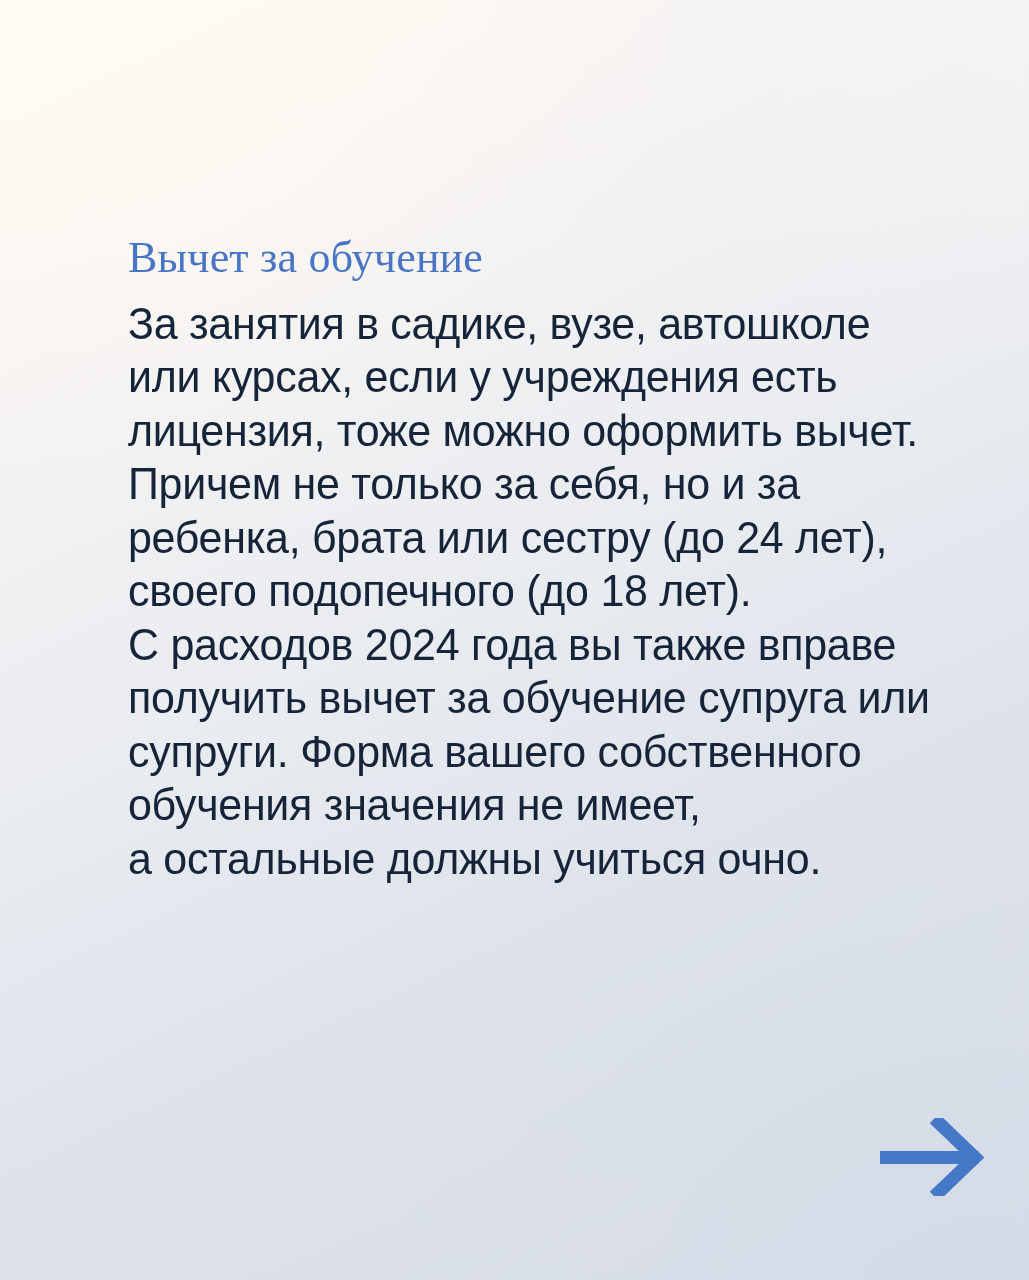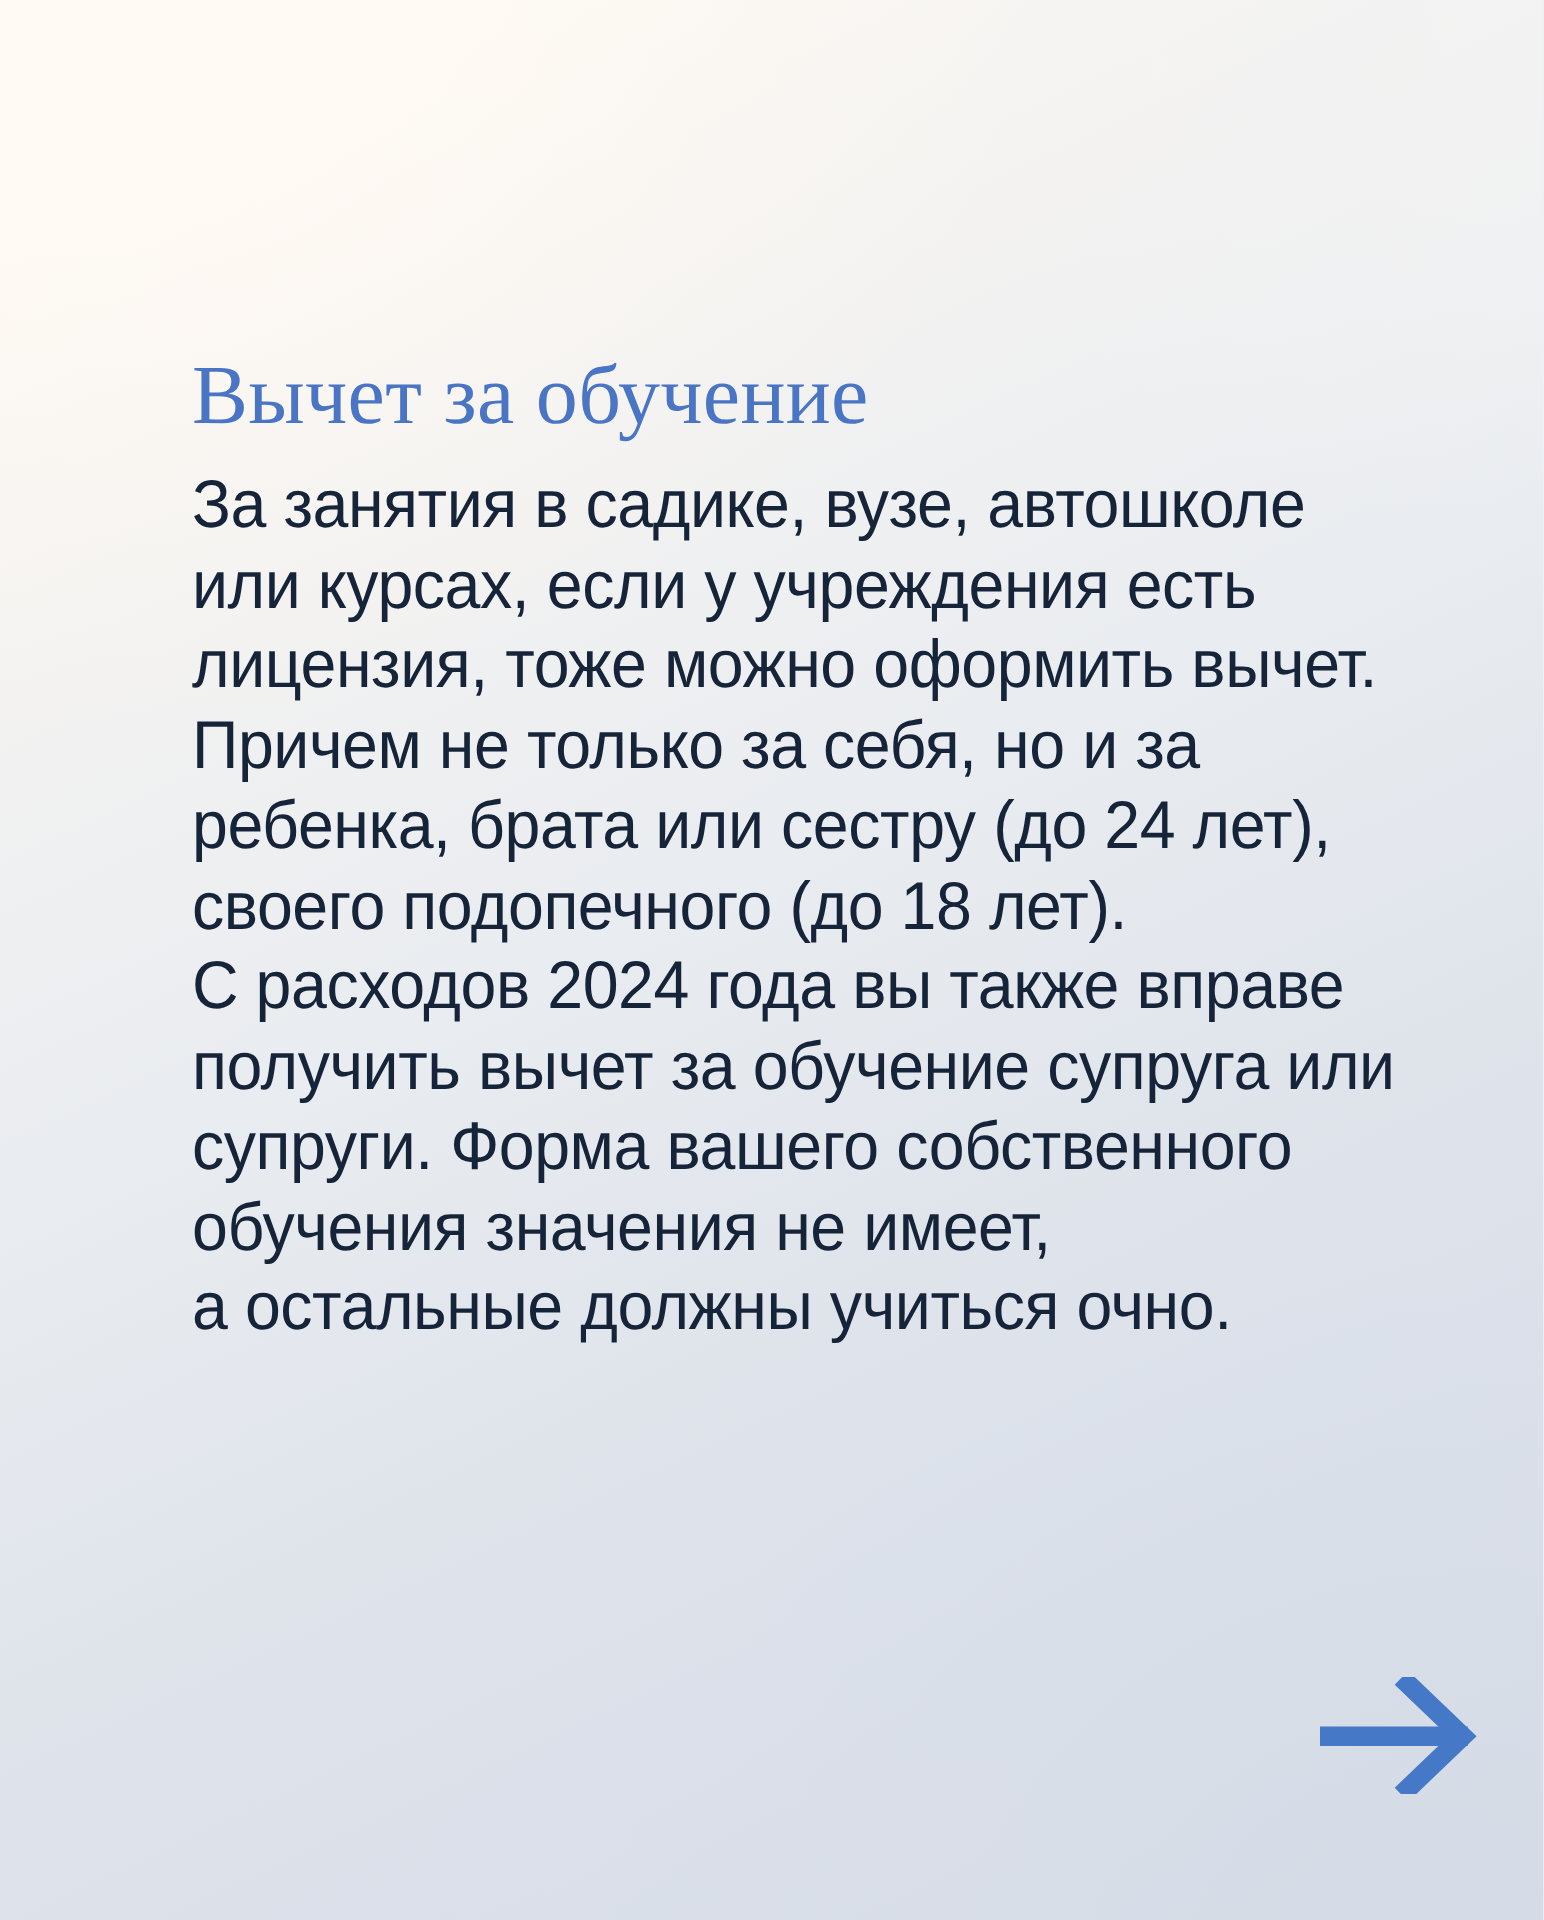--- a/index.html
+++ b/index.html
@@ -72,21 +72,21 @@
   
   .content {
     position: absolute;
     left: 128px;
     top: 236px;
     width: 860px;
   }
 
   .card-title {
     font-family: "Liberation Serif", "DejaVu Serif", serif;
-    font-size: 56px;
+    font-size: 44px;
     line-height: 1.02;
     font-weight: 400;
     color: #4a74c4;
     letter-spacing: 0.2px;
     margin: 0 0 16px 0;
     white-space: nowrap;
   }
 
   .card-body {
     margin: 0;

